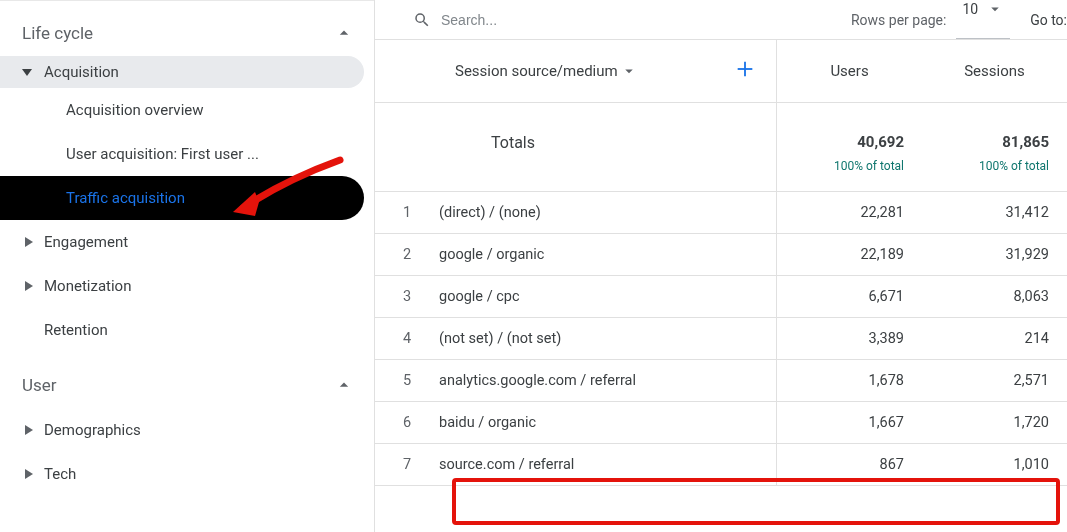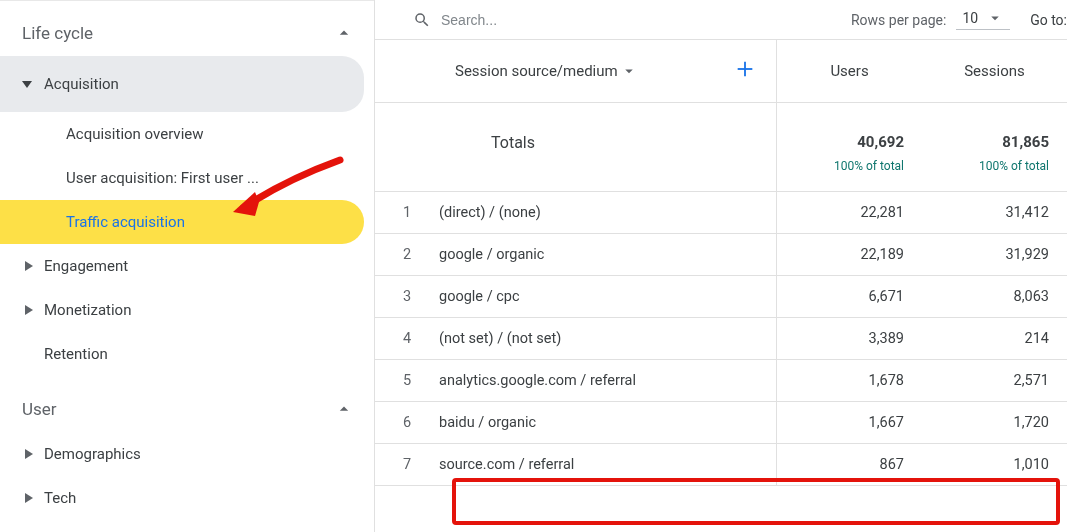--- a/index.html
+++ b/index.html
@@ -65,51 +65,51 @@
       color: #3c4043;
       font-size: 15px;
       cursor: pointer;
       border-radius: 0 22px 22px 0;
       margin-right: 10px;
     }
     .acquisition-row {
       background: #e8eaed;
       border-radius: 0 22px 22px 0;
       margin-right: 10px;
-      height: 56px;
+      height: 32px;
       padding-left: 22px;
       display:flex;
       align-items:center;
       color:#3c4043;
       font-size:15px;
     }
     .acquisition-row .tri { width:14px; margin-right:8px; display:inline-flex; }
     .acquisition-row .tri svg { fill:#3c4043; }
     .nav-sub.active {
-      background: #fde047;
+      background: #000000;
       color: #1a73e8;
     }
     
     .toolbar {
       display: flex;
       align-items: center;
       height: 40px;
       border-bottom: 1px solid #e0e0e0;
       padding: 0 0 0 38px;
       font-size: 14px;
       color: #5f6368;
     }
     .tool-search { display:flex; align-items:center; flex:1; }
     .tool-search svg { width:18px;height:18px; fill:#5f6368; margin-right:10px;}
     .tool-search input {
       border:none; outline:none; font-size:14px; color:#3c4043; width:140px;
     }
     .tool-search input::placeholder { color:#80868b; }
     .rows-per { display:flex; align-items:center; gap:6px; margin-right:20px; }
-    .rows-sel { display:inline-flex; align-items:center; border-bottom:1px solid #bdc1c6; padding:0 6px 2px 6px; margin-left:4px; color:#3c4043; }
+    .rows-sel { display:inline-flex; align-items:center; border-bottom:1px solid #bdc1c6; padding:0 6px 20px 6px; margin-left:4px; color:#3c4043; }
     .rows-sel svg { width:18px; height:18px; fill:#5f6368; margin-left:8px;}
     .goto { color:#3c4043; }
     
     .grid {
       display: grid;
       grid-template-columns: 50px 1fr 145px 145px;
     }
     .th {
       border-bottom: 1px solid #e0e0e0;
       padding: 18px 22px;

